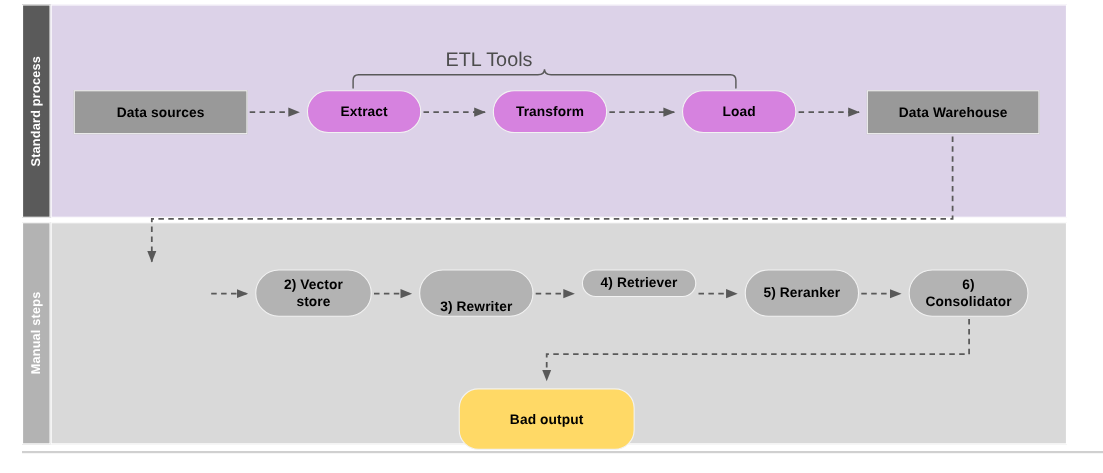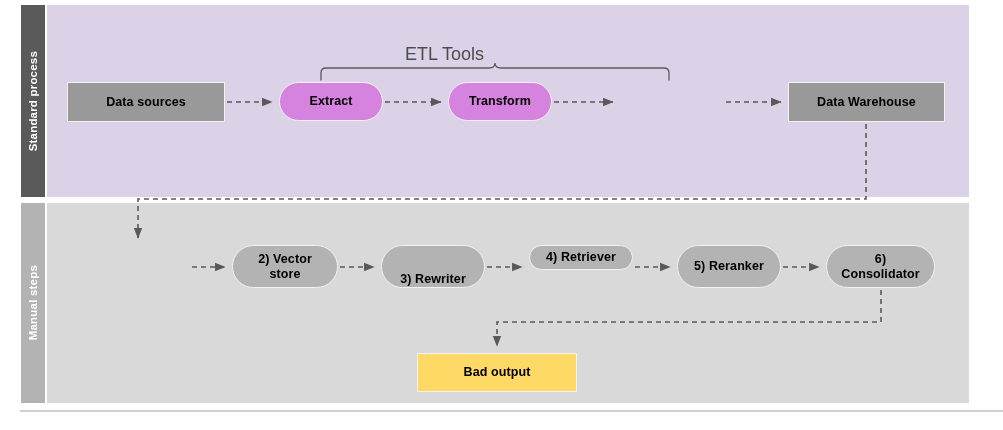--- a/index.html
+++ b/index.html
@@ -151,37 +151,40 @@
 
   <div class="node rect gray" style="left:67px;  top:82px;  width:158px; height:40px;">
     <span>Data sources</span>
   </div>
   <div class="node pill purple" style="left:279px; top:82px; width:104px; height:39px;">
     <span>Extract</span>
   </div>
   <div class="node pill purple" style="left:448px; top:82px; width:104px; height:39px;">
     <span>Transform</span>
   </div>
+  <div class="node pill purple" style="left:620px; top:82px; width:104px; height:39px;">
+    <span>Load</span>
+  </div>
   <div class="node rect gray" style="left:788px; top:82px; width:157px; height:40px;">
     <span>Data Warehouse</span>
   </div>
 
   <div class="node pill pillgray" style="left:232px; top:245px; width:106px; height:43px; padding:0 22px;">
     <span>2) Vector store</span>
   </div>
   <div class="node pill pillgray" style="left:381px; top:245px; width:104px; height:43px;align-items:flex-end;">
     <span>3) Rewriter</span>
   </div>
   <div class="node pill pillgray" style="left:529px; top:245px; width:104px; height:25px;">
     <span>4) Retriever</span>
   </div>
   <div class="node pill pillgray" style="left:677px; top:245px; width:104px; height:43px;">
     <span>5) Reranker</span>
   </div>
   <div class="node pill pillgray" style="left:826px; top:245px; width:109px; height:43px; padding:0 20px;">
     <span>6) Consolidator</span>
   </div>
 
-  <div class="node rect yellow" style="left:417px; top:353px; width:160px; height:39px;">
+  <div class="node rect yellow" style="left:417px; top:353px; width:160px; height:56px;border-radius:18px;">
     <span>Bad output</span>
   </div>
 
 </div>
 
 </body></html>

